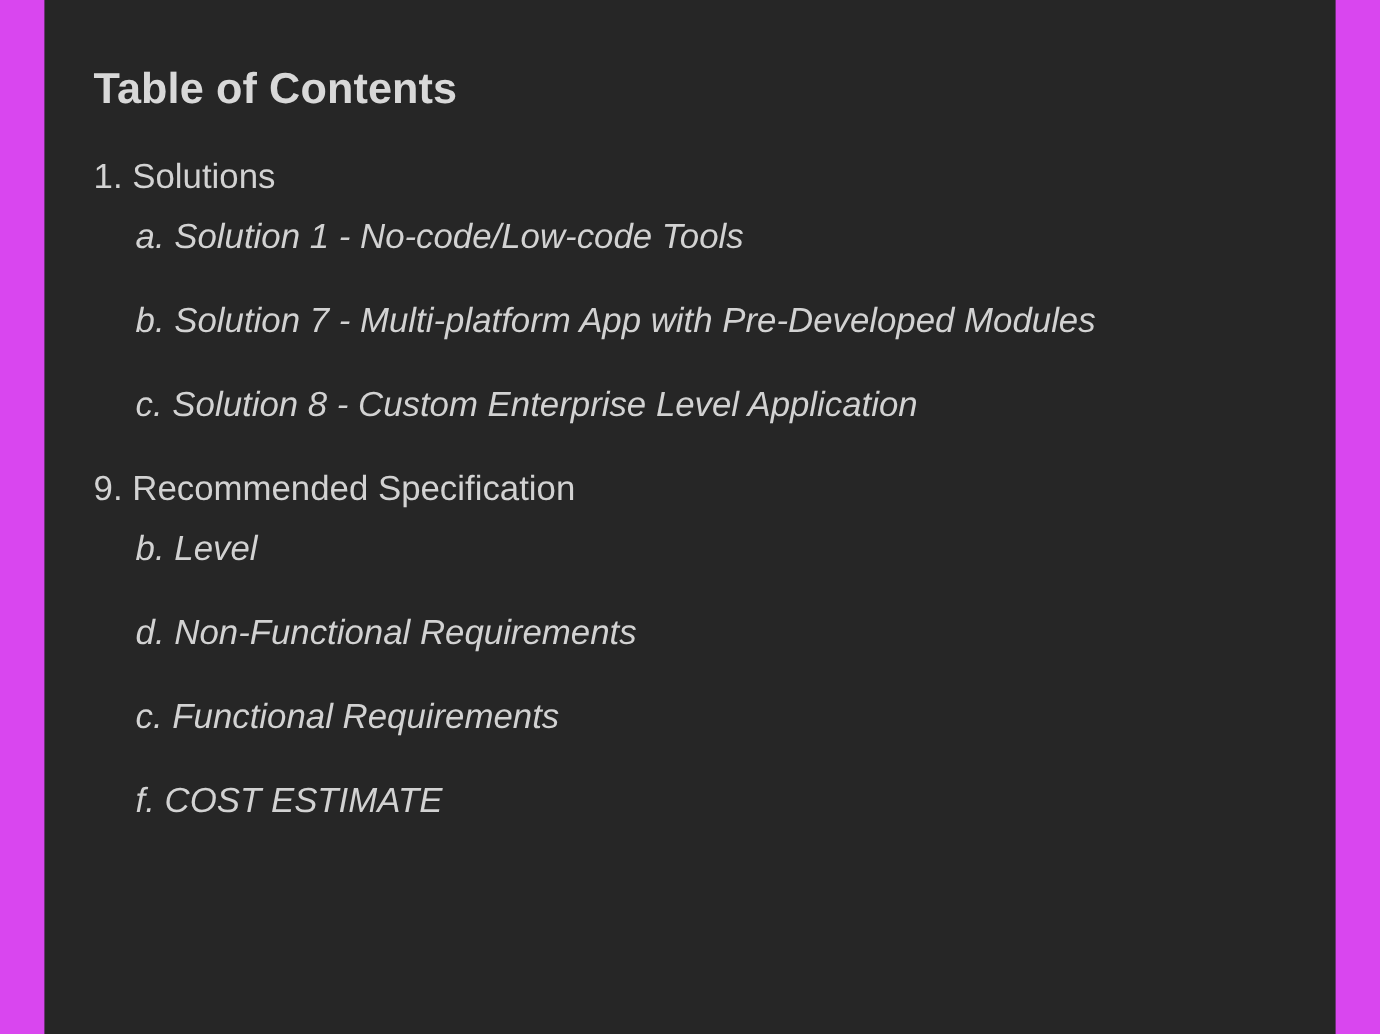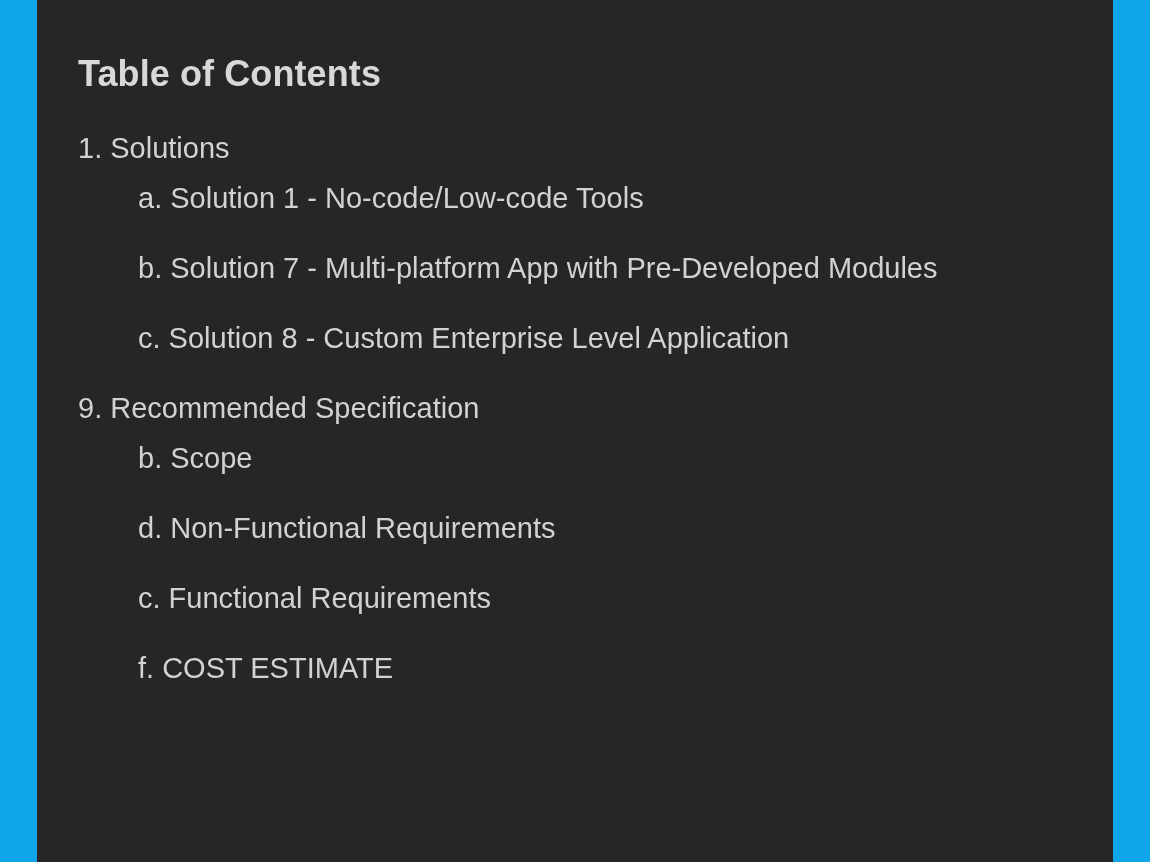--- a/index.html
+++ b/index.html
@@ -12,21 +12,21 @@
     height: 862px;
     overflow: hidden;
     font-family: "Liberation Sans", "DejaVu Sans", sans-serif;
     -webkit-font-smoothing: antialiased;
   }
 
   #slide-root {
     position: relative;
     width: 1150px;
     height: 862px;
-    background: #0ea5e9;
+    background: #d946ef;
   }
 
   
   #content-surface {
     position: absolute;
     left: 37px;
     top: 0;
     width: 1076px;
     height: 862px;
     background: #262626;
@@ -62,23 +62,24 @@
 
   
   .toc-entry.level-1 {
     margin-left: 0;
     height: 29px;
     margin-bottom: 21px;   
   }
 
   
   .toc-entry.level-2 {
-    margin-left: 60px;
+    margin-left: 35px;
     height: 29px;
     margin-bottom: 41px;   
+    font-style: italic;
   }
 
   
 
   .toc-entry.level-1.follows-sub {
     margin-top: 0;
   }
 
   .toc-entry:last-child {
     margin-bottom: 0;
@@ -92,20 +93,20 @@
   <div id="content-surface">
 
     <h1 id="toc-title">Table of Contents</h1>
 
     <div id="toc-list">
       <div class="toc-entry level-1">1. Solutions</div>
       <div class="toc-entry level-2">a. Solution 1 - No-code/Low-code Tools</div>
       <div class="toc-entry level-2">b. Solution 7 - Multi-platform App with Pre-Developed Modules</div>
       <div class="toc-entry level-2">c. Solution 8 - Custom Enterprise Level Application</div>
       <div class="toc-entry level-1 follows-sub">9. Recommended Specification</div>
-      <div class="toc-entry level-2">b. Scope</div>
+      <div class="toc-entry level-2">b. Level</div>
       <div class="toc-entry level-2">d. Non-Functional Requirements</div>
       <div class="toc-entry level-2">c. Functional Requirements</div>
       <div class="toc-entry level-2">f. COST ESTIMATE</div>
     </div>
 
   </div>
 </div>
 
 </body></html>

